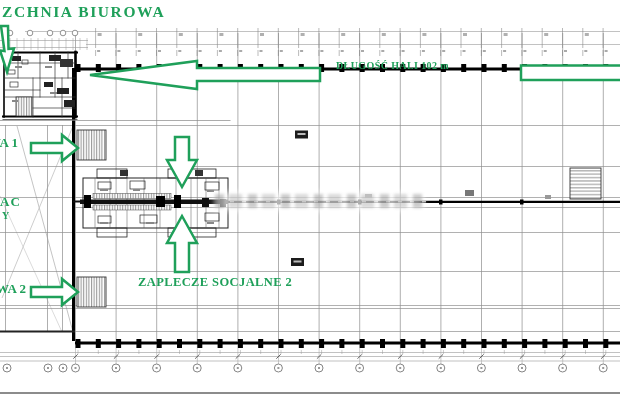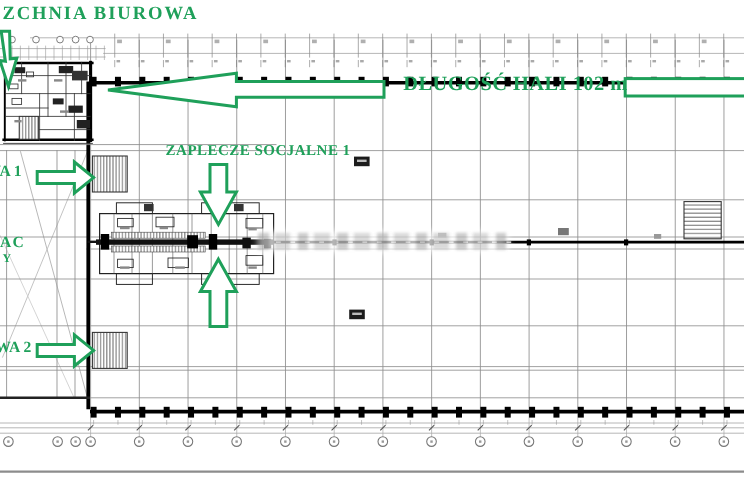--- a/index.html
+++ b/index.html
@@ -3,21 +3,21 @@
 <meta charset="utf-8">
 <style>
   :root{ --green:#1FA05A; }
   html,body{margin:0;padding:0;background:#fff;}
   #stage{position:relative;width:620px;height:400px;overflow:hidden;background:#ffffff;
          font-family:"Liberation Sans",sans-serif;}
   svg{position:absolute;left:0;top:0;}
   .label{position:absolute;color:var(--green);font-family:"Liberation Serif",serif;
          font-weight:bold;white-space:nowrap;z-index:6;}
   .lab-office{left:2px;top:3px;font-size:15.5px;letter-spacing:1.6px;}
-  .lab-hall{left:336px;top:60px;font-size:17px;letter-spacing:.4px;}
+  .lab-hall{left:336px;top:60px;font-size:10px;letter-spacing:.4px;}
   .lab-soc1{left:138px;top:118px;font-size:12.5px;letter-spacing:.4px;}
   .lab-soc2{left:138px;top:275px;font-size:12.5px;letter-spacing:.4px;}
   .lab-gate1{left:-12px;top:135px;font-size:13px;}
   .lab-gate2{left:-4px;top:281px;font-size:13px;}
   .lab-yard{left:0px;top:194px;font-size:13px;letter-spacing:1px;text-align:right;}
   .lab-yard2{left:2px;top:210px;font-size:10px;}
   .green-shape{stroke:var(--green);fill:#ffffff;stroke-width:2.5;stroke-linejoin:miter;}
   #watermark{position:absolute;left:215px;top:192px;width:208px;height:19px;z-index:4;
              pointer-events:none;}
   #watermark .halo{position:absolute;inset:0;background:rgba(255,255,255,.65);filter:blur(3px);}
@@ -452,18 +452,18 @@
   </g>
 </svg>
 
 <div id="watermark">
   <div class="halo"></div>
   <div class="smear"></div>
 </div>
 
 <div class="label lab-office">ZCHNIA BIUROWA</div>
 <div class="label lab-hall">DŁUGOŚĆ HALI 102 m</div>
-<div class="label lab-soc1">ZAPLECZE SOCJALNE 1</div>
+<div class="label lab-soc2">ZAPLECZE SOCJALNE 2</div>
 <div class="label lab-gate1">WA 1</div>
 <div class="label lab-gate2">WA 2</div>
 <div class="label lab-yard">AC</div>
 <div class="label lab-yard2">Y</div>
 </div>
 
 </body></html>

